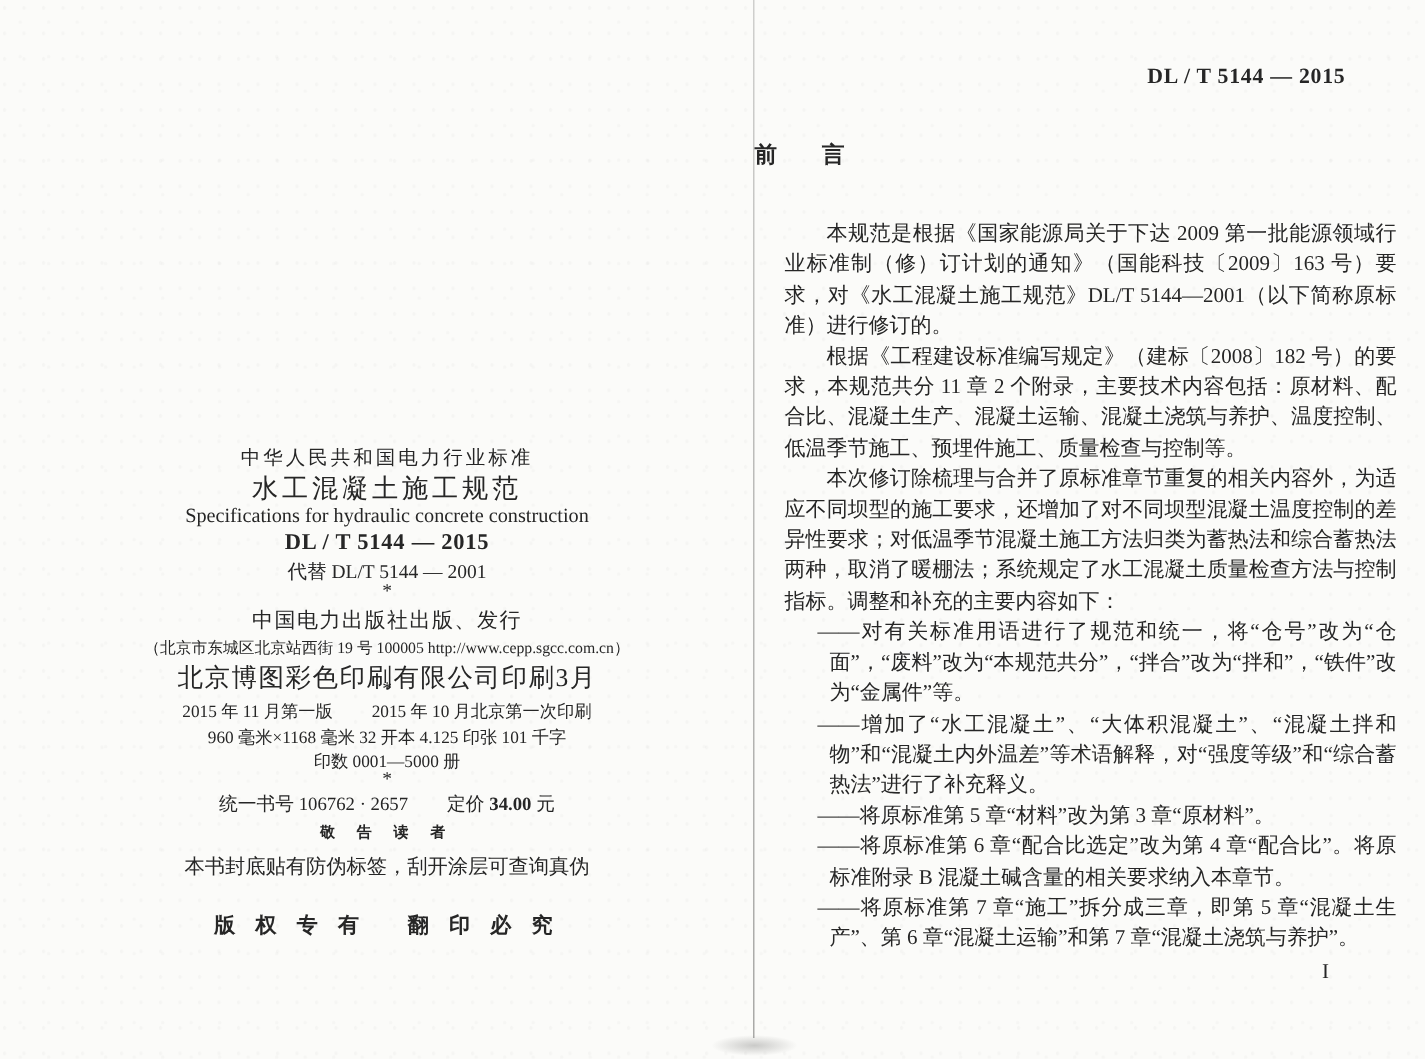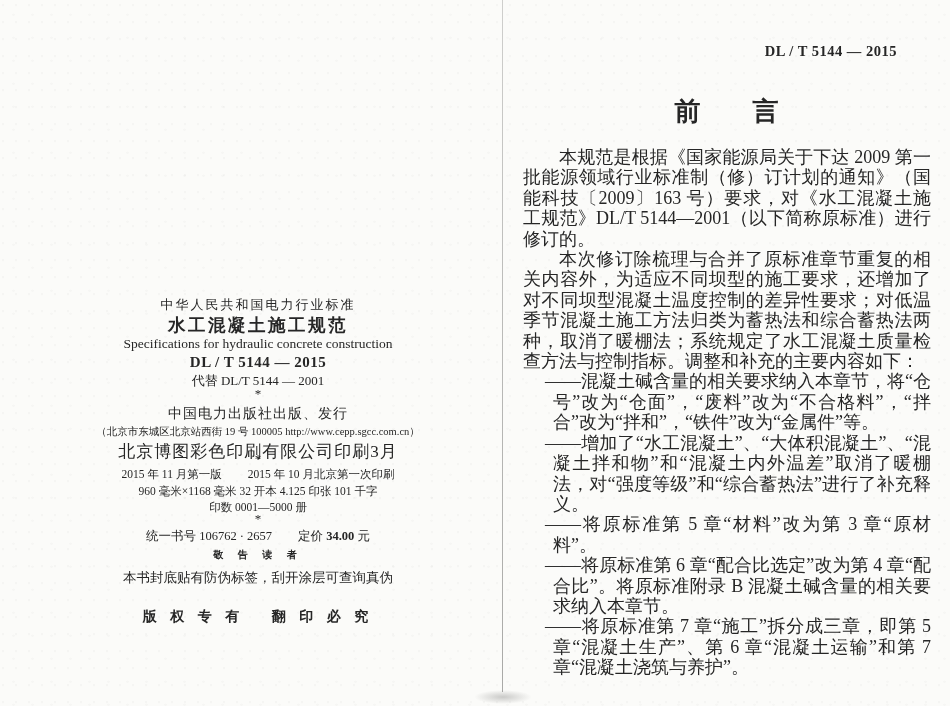--- a/index.html
+++ b/index.html
@@ -26,21 +26,21 @@
   .gutter-smudge {
     position: absolute; left: 474px; top: 690px; width: 58px; height: 14px;
     background: radial-gradient(ellipse at center, rgba(110,110,108,0.35), rgba(110,110,108,0) 70%);
   }
 
   
   .page-left { position: absolute; left: 0; top: 0; width: 502px; height: 706px; }
   .colophon { position: absolute; left: 14px; top: 0; width: 488px; height: 588px; }
   .pl-line { position: absolute; left: 0; width: 100%; text-align: center; white-space: nowrap; }
   .l-std       { top: 296px; font-size: 13px;   letter-spacing: 2px; }
-  .l-title-cn  { top: 313px; font-size: 17.5px; font-weight: bold; letter-spacing: 2.5px; }
+  .l-title-cn  { top: 313px; font-size: 17.5px; font-weight: normal; letter-spacing: 2.5px; }
   .l-title-en  { top: 336px; font-size: 13.5px; font-family: Liberation Serif, serif; }
   .l-stdno     { top: 354px; font-size: 15px;   font-weight: bold; letter-spacing: 0.5px; }
   .l-replaces  { top: 372px; font-size: 13px; }
   .l-star1     { top: 386px; font-size: 13px; }
   .l-publisher { top: 405px; font-size: 14px;   letter-spacing: 1px; }
   .l-address   { top: 425px; font-size: 10.5px; }
   .l-printer   { top: 440px; font-size: 17px; letter-spacing: 1px; }
   .l-star2     { top: 451px; font-size: 13px; }
   .l-edition   { top: 467px; font-size: 11.5px; }
   .l-format    { top: 484px; font-size: 11.5px; }
@@ -55,25 +55,25 @@
   .gap-lg { display: inline-block; width: 26px; }
 
   
   .page-right { position: absolute; left: 503px; top: 0; width: 447px; height: 706px; }
   .r-header {
     position: absolute; top: 43px; right: 53px;
     font-size: 14.5px; font-weight: bold; letter-spacing: 0.5px; white-space: nowrap;
   }
   .r-title {
     position: absolute; top: 94px; left: 0; width: 100%;
-    text-align: center; font-size: 26px; font-weight: bold; white-space: pre;
+    font-size: 15px; font-weight: bold; white-space: pre;
   }
   .r-body {
     position: absolute; top: 147px; left: 20px; width: 408px;
-    font-size: 18px; line-height: 20.4px; text-align: justify;
+    font-size: 14px; line-height: 20.4px; text-align: justify;
   }
   .r-body p { margin: 0; text-indent: 2em; }
   .r-body .bullet { padding-left: 30px; text-indent: -8px; }
   .r-pagenum { position: absolute; top: 641px; right: 64px; font-size: 14px; }
 </style>
 </head>
 <body>
 
 <div class="spread">
 
@@ -106,23 +106,24 @@
 
   <div class="gutter"></div>
   <div class="gutter-smudge"></div>
 
   <div class="page-right">
     <div class="r-header">DL / T 5144 — 2015</div>
     <div class="r-title">前　　言</div>
 
     <div class="r-body">
       <p>本规范是根据《国家能源局关于下达 2009 第一批能源领域行业标准制（修）订计划的通知》（国能科技〔2009〕163 号）要求，对《水工混凝土施工规范》DL/T 5144—2001（以下简称原标准）进行修订的。</p>
+      <p>根据《工程建设标准编写规定》（建标〔2008〕182 号）的要求，本规范共分 11 章 2 个附录，主要技术内容包括：原材料、配合比、混凝土生产、混凝土运输、混凝土浇筑与养护、温度控制、低温季节施工、预埋件施工、质量检查与控制等。</p>
       <p>本次修订除梳理与合并了原标准章节重复的相关内容外，为适应不同坝型的施工要求，还增加了对不同坝型混凝土温度控制的差异性要求；对低温季节混凝土施工方法归类为蓄热法和综合蓄热法两种，取消了暖棚法；系统规定了水工混凝土质量检查方法与控制指标。调整和补充的主要内容如下：</p>
-      <div class="bullet">——混凝土碱含量的相关要求纳入本章节，将“仓号”改为“仓面”，“废料”改为“不合格料”，“拌合”改为“拌和”，“铁件”改为“金属件”等。</div>
-      <div class="bullet">——增加了“水工混凝土”、“大体积混凝土”、“混凝土拌和物”和“混凝土内外温差”取消了暖棚法，对“强度等级”和“综合蓄热法”进行了补充释义。</div>
+      <div class="bullet">——对有关标准用语进行了规范和统一，将“仓号”改为“仓面”，“废料”改为“本规范共分”，“拌合”改为“拌和”，“铁件”改为“金属件”等。</div>
+      <div class="bullet">——增加了“水工混凝土”、“大体积混凝土”、“混凝土拌和物”和“混凝土内外温差”等术语解释，对“强度等级”和“综合蓄热法”进行了补充释义。</div>
       <div class="bullet">——将原标准第 5 章“材料”改为第 3 章“原材料”。</div>
       <div class="bullet">——将原标准第 6 章“配合比选定”改为第 4 章“配合比”。将原标准附录 B 混凝土碱含量的相关要求纳入本章节。</div>
       <div class="bullet">——将原标准第 7 章“施工”拆分成三章，即第 5 章“混凝土生产”、第 6 章“混凝土运输”和第 7 章“混凝土浇筑与养护”。</div>
     </div>
 
     <div class="r-pagenum">I</div>
   </div>
 
 </div>
 

